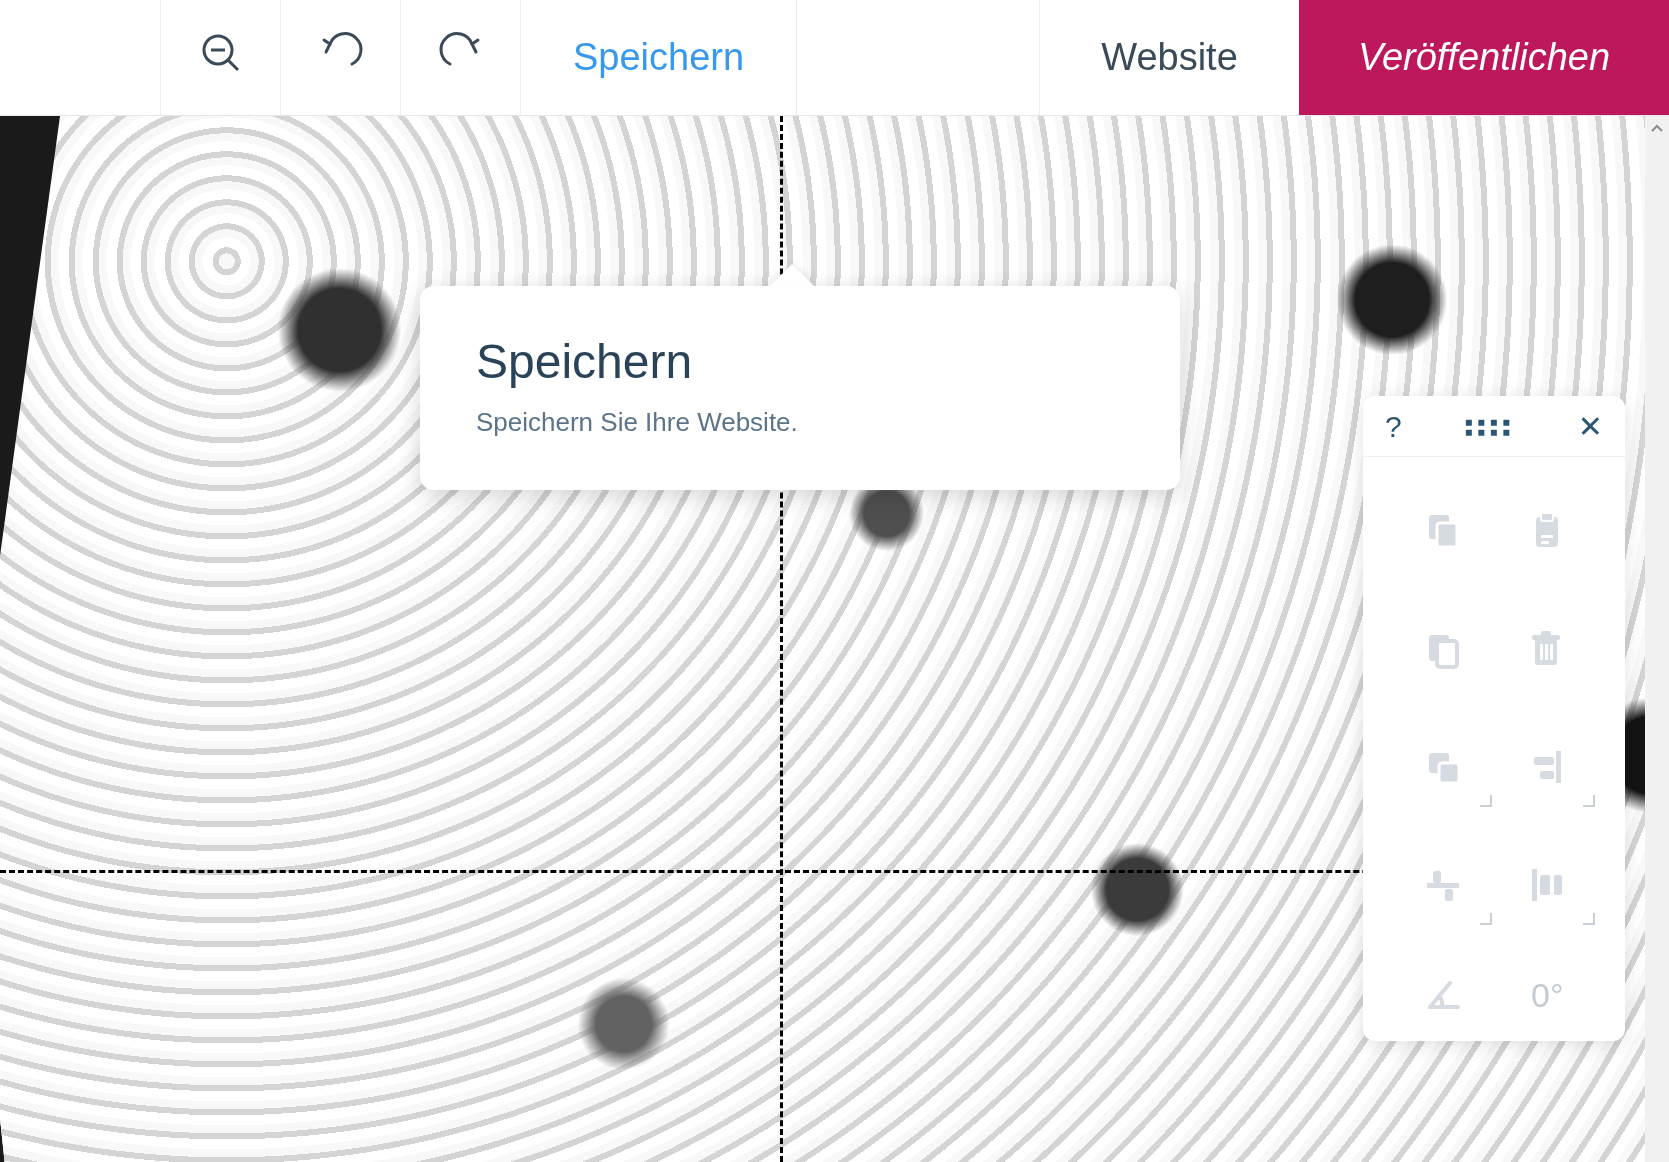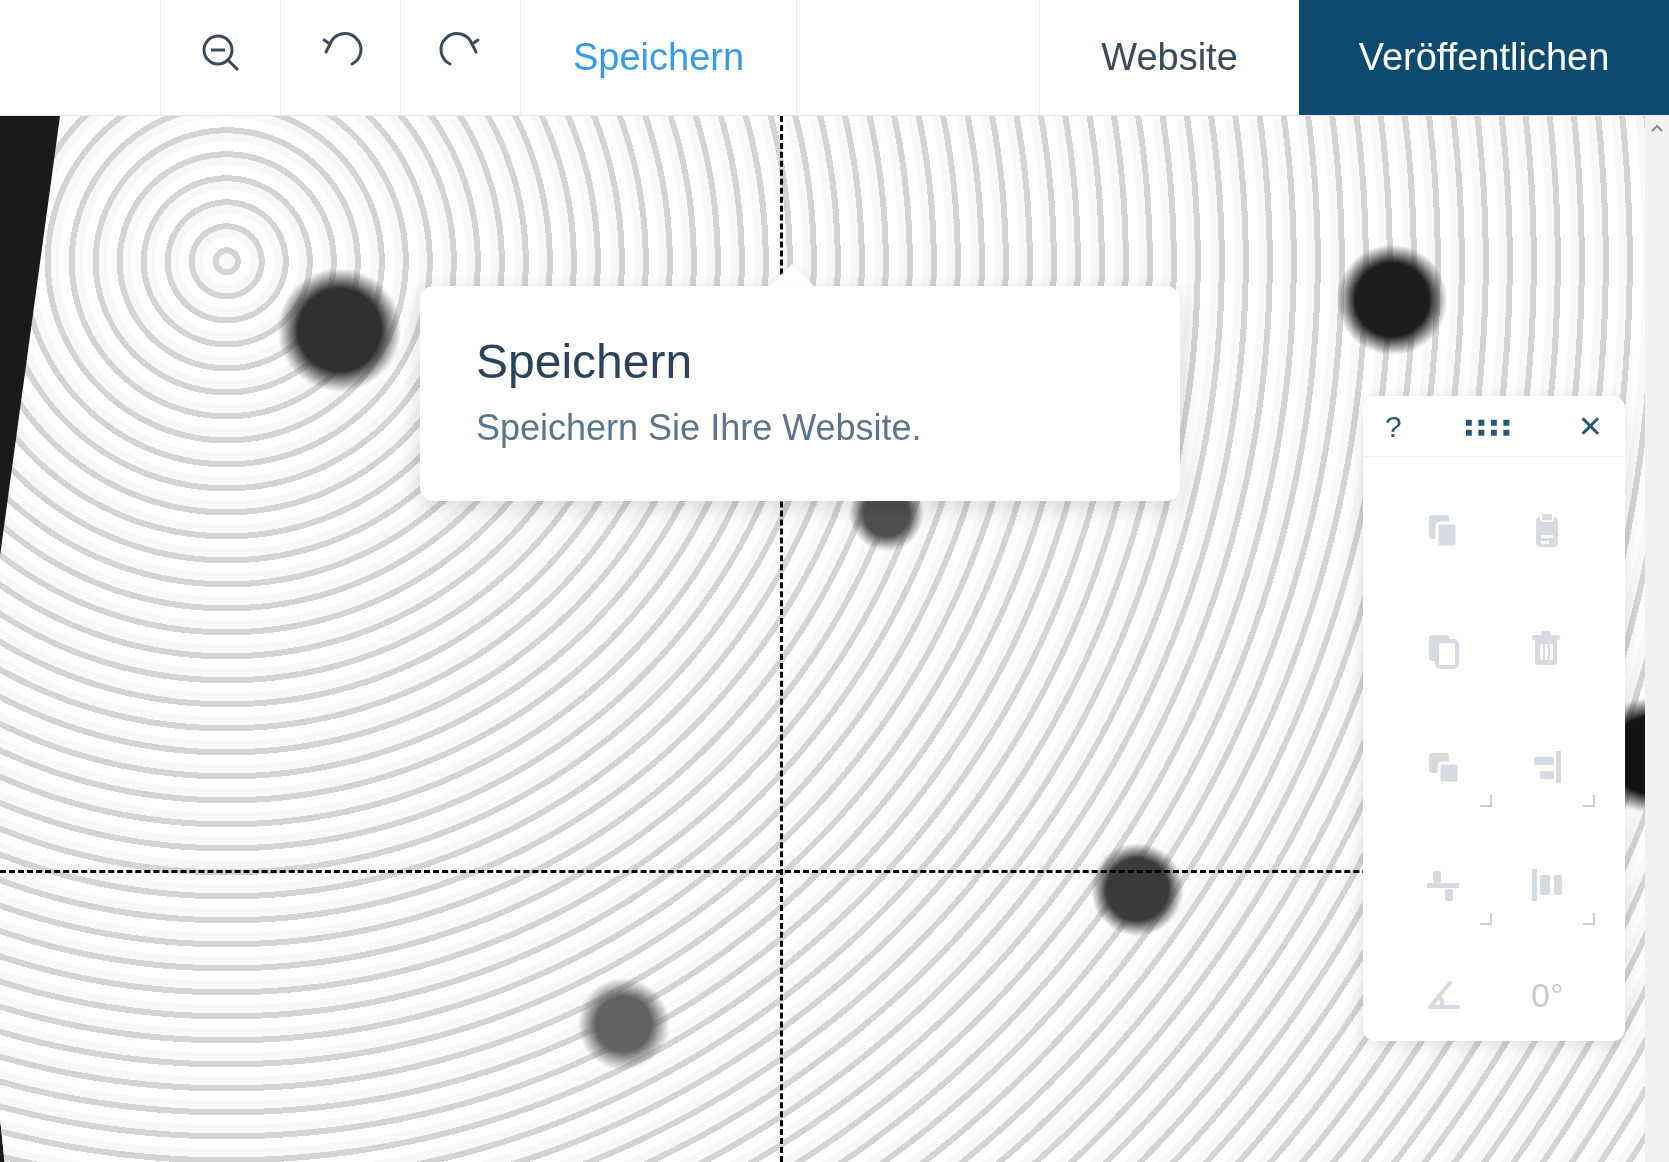--- a/index.html
+++ b/index.html
@@ -27,25 +27,26 @@
     color: #3a4a59;
     min-width: 120px;
     cursor: pointer;
     user-select: none;
   }
   .tb-btn.icon-only { width: 120px; }
   .tb-btn svg { stroke: #3a4a59; }
   .tb-btn.text { padding: 0 52px; white-space: nowrap; min-width: 260px; }
   .tb-btn.active { color: #3899ec; }
   .tb-btn.publish {
-    background: #0c4a6e;
+    background: #be185d;
     color: #fff;
     flex: 0 0 auto;
     min-width: 370px;
     border-left: none;
+    font-style: italic;
   }
   .tb-fill { flex: 1 1 auto; border-left: 1px solid #e9edf1; }
 
   
   .stage-wrap {
     position: absolute;
     top: 116px; left: 0; right: 0; bottom: 0;
     background: #1a1a1a;
     overflow: hidden;
   }
@@ -141,21 +142,21 @@
     filter: drop-shadow(0 -3px 3px rgba(0,0,0,0.06));
   }
   .popover h2 {
     margin: 0 0 18px 0;
     font-size: 48px;
     font-weight: 400;
     color: #2b4358;
   }
   .popover p {
     margin: 0;
-    font-size: 36px;
+    font-size: 26px;
     font-weight: 300;
     color: #5c7489;
   }
 
   
   .tool-panel {
     position: absolute;
     top: 280px;
     right: 44px;
     width: 262px;

